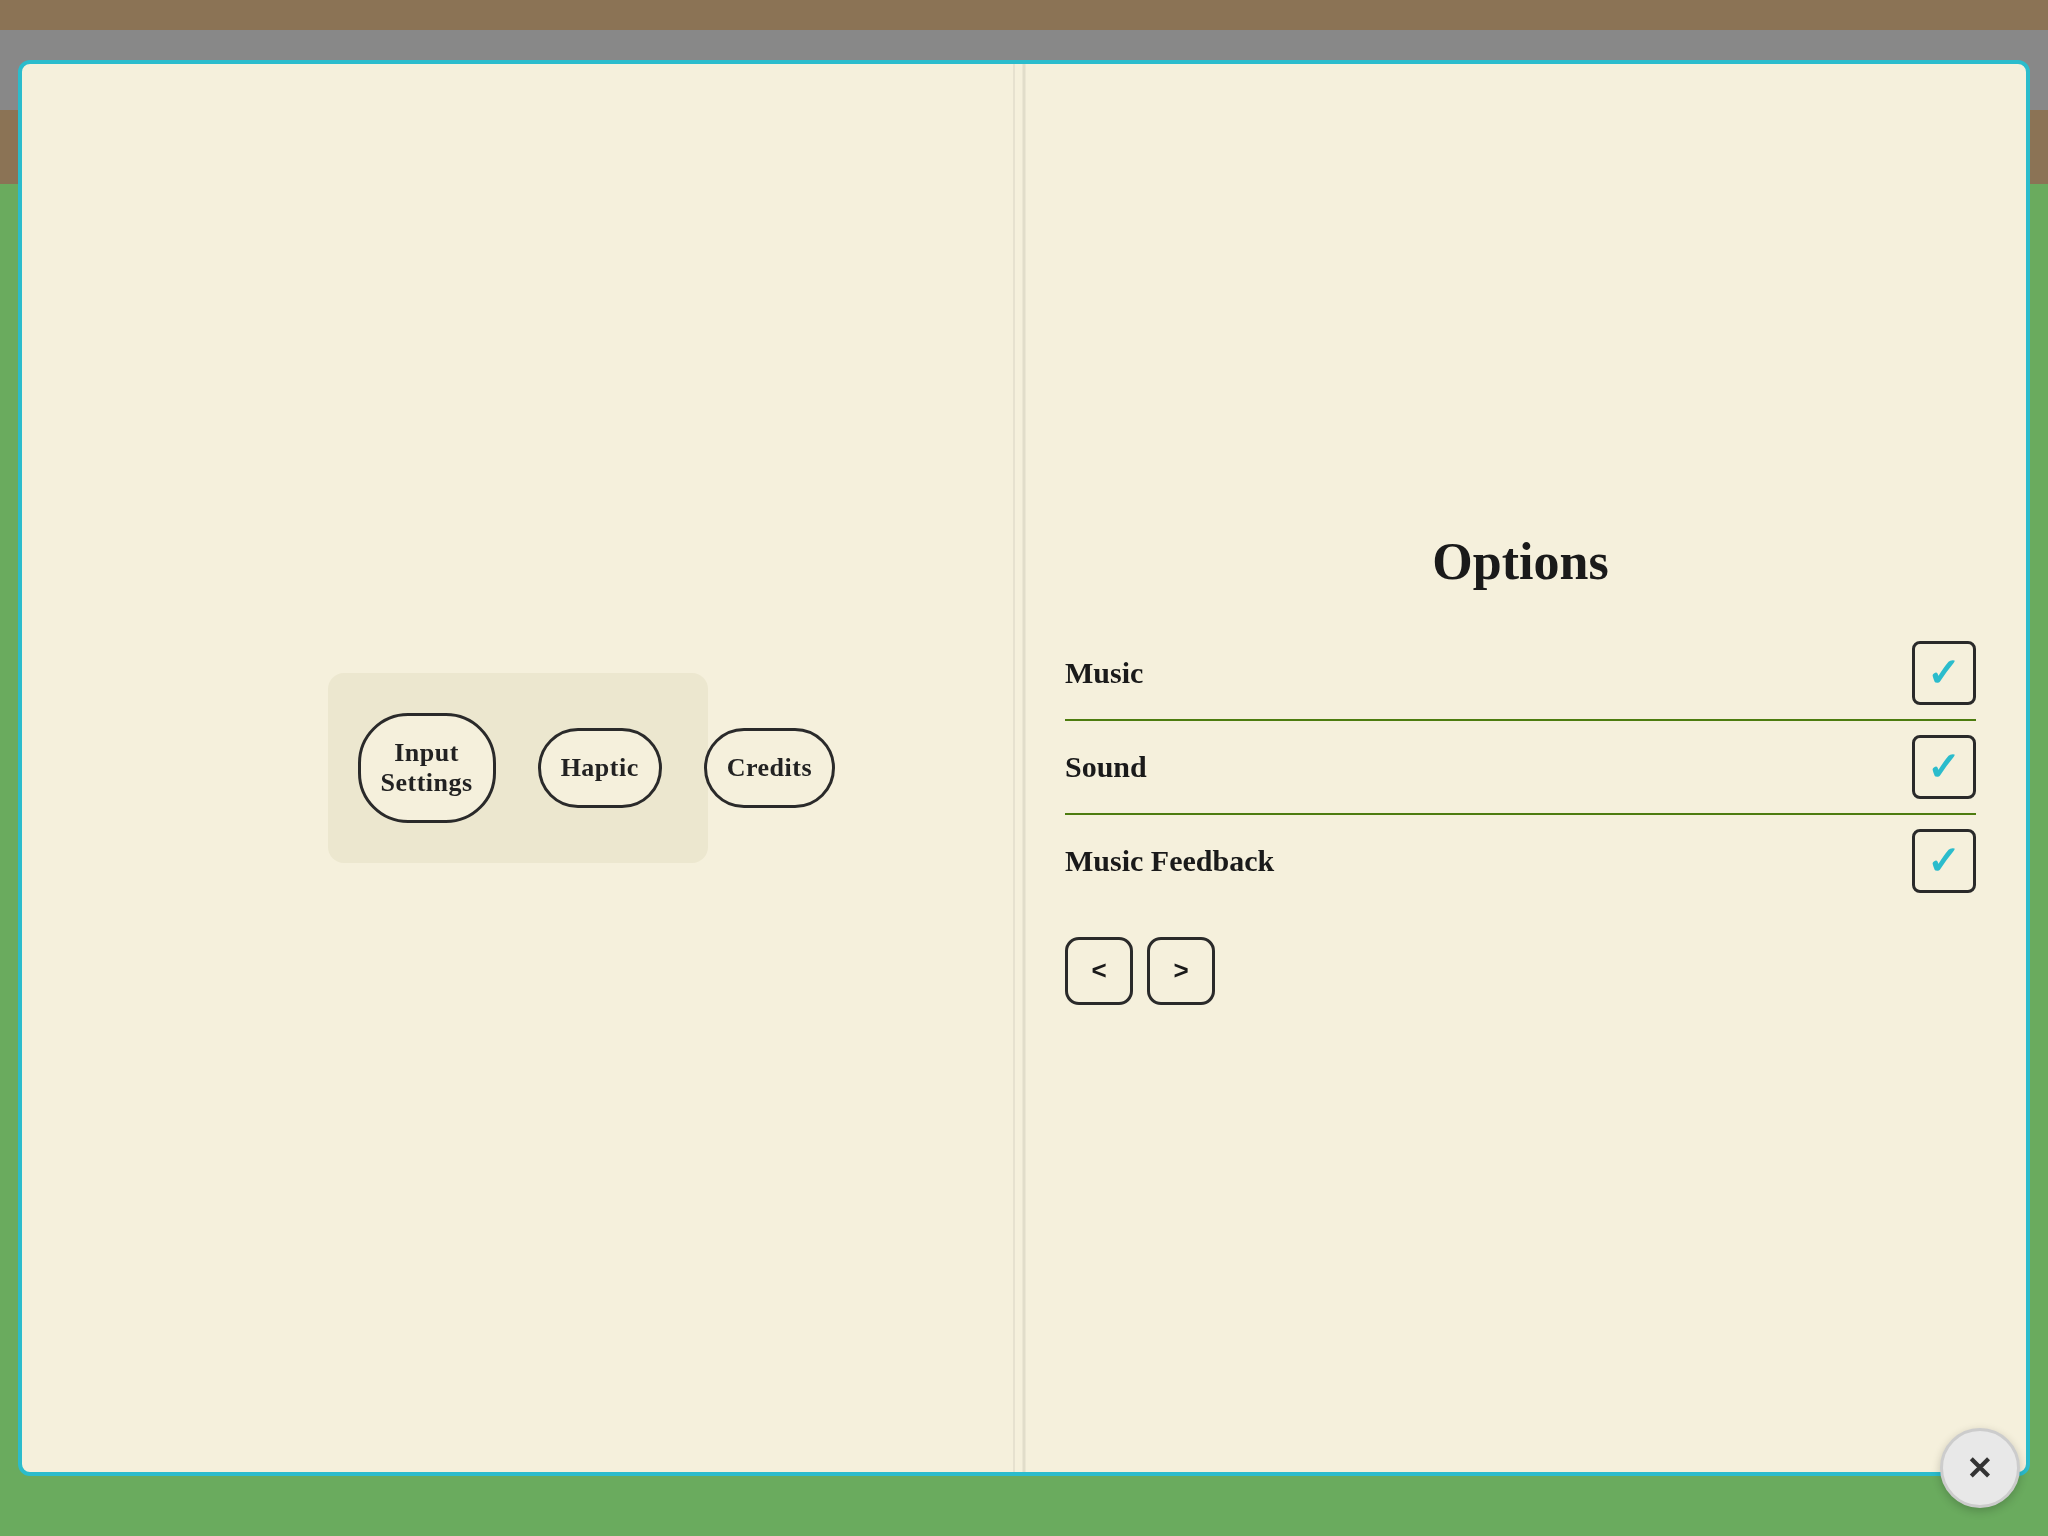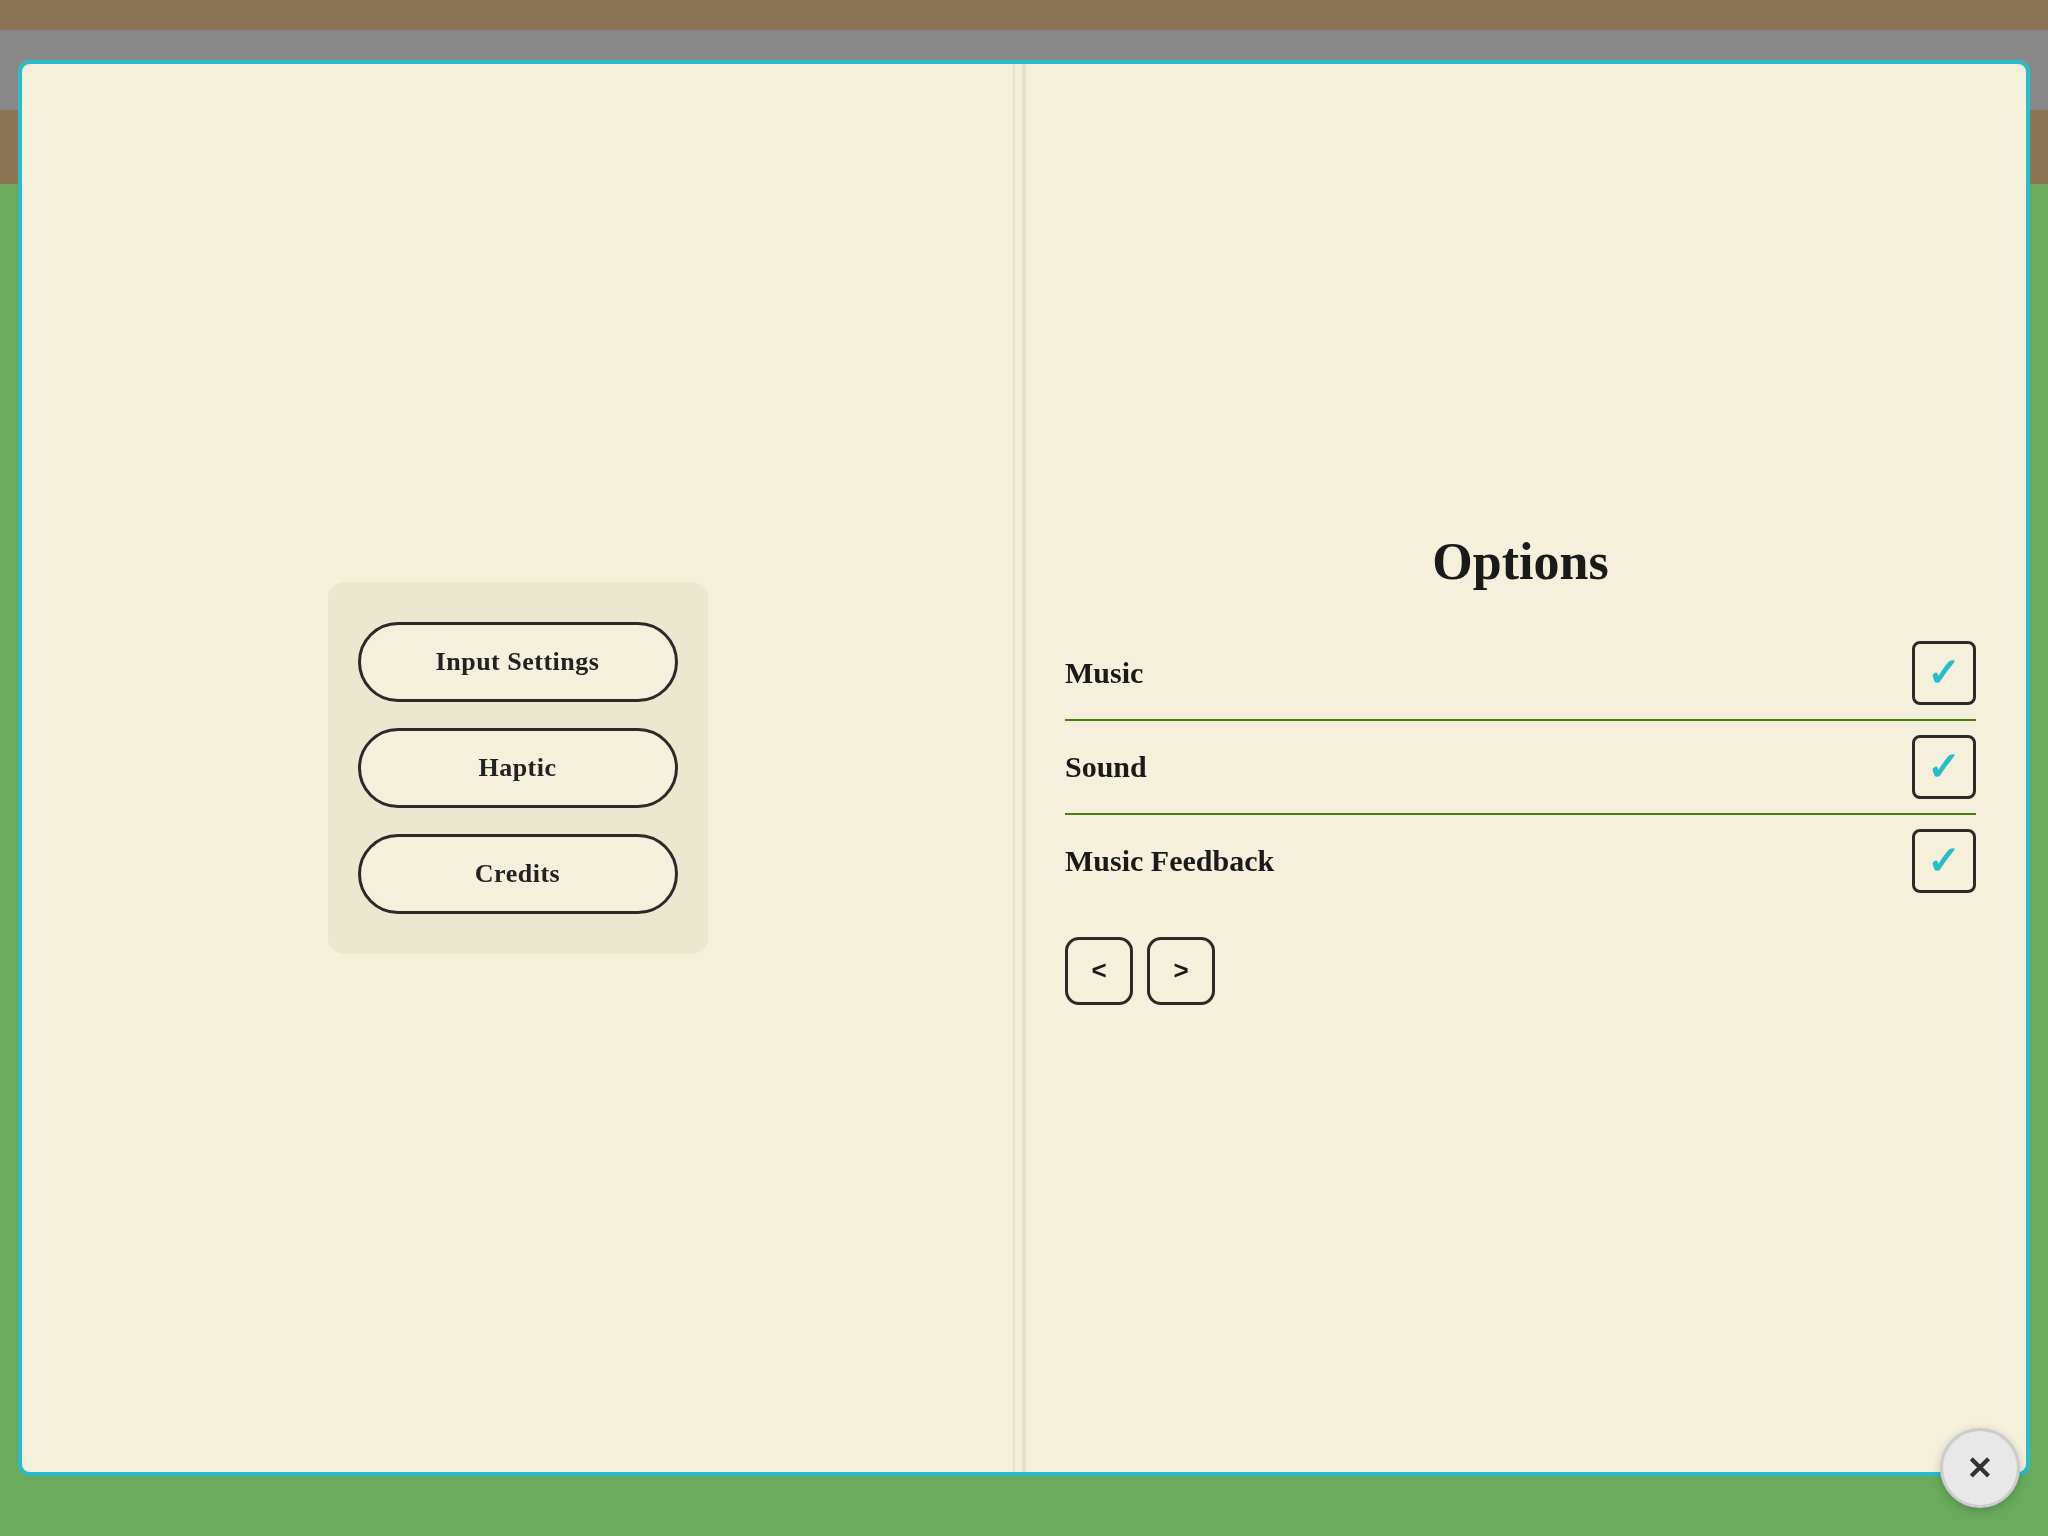--- a/index.html
+++ b/index.html
@@ -64,24 +64,23 @@
       border-right: 2px solid rgba(0,0,0,0.06);
     }
 
     .left-panel {
       background: #ece7cf;
       border-radius: 16px;
       padding: 40px 30px;
       width: 100%;
       max-width: 380px;
       display: flex;
-      flex-direction: column;
-      gap: 26px;
-      align-items: center;
-      justify-content: center;
+      flex-direction: row;
+      gap: 42px;
+      align-items: center;
     }
 
     .menu-button {
       width: 100%;
       max-width: 340px;
       padding: 22px 20px;
       background: #f5f0dc;
       border: 3px solid #2a2a2a;
       border-radius: 50px;
       font-size: 26px;

